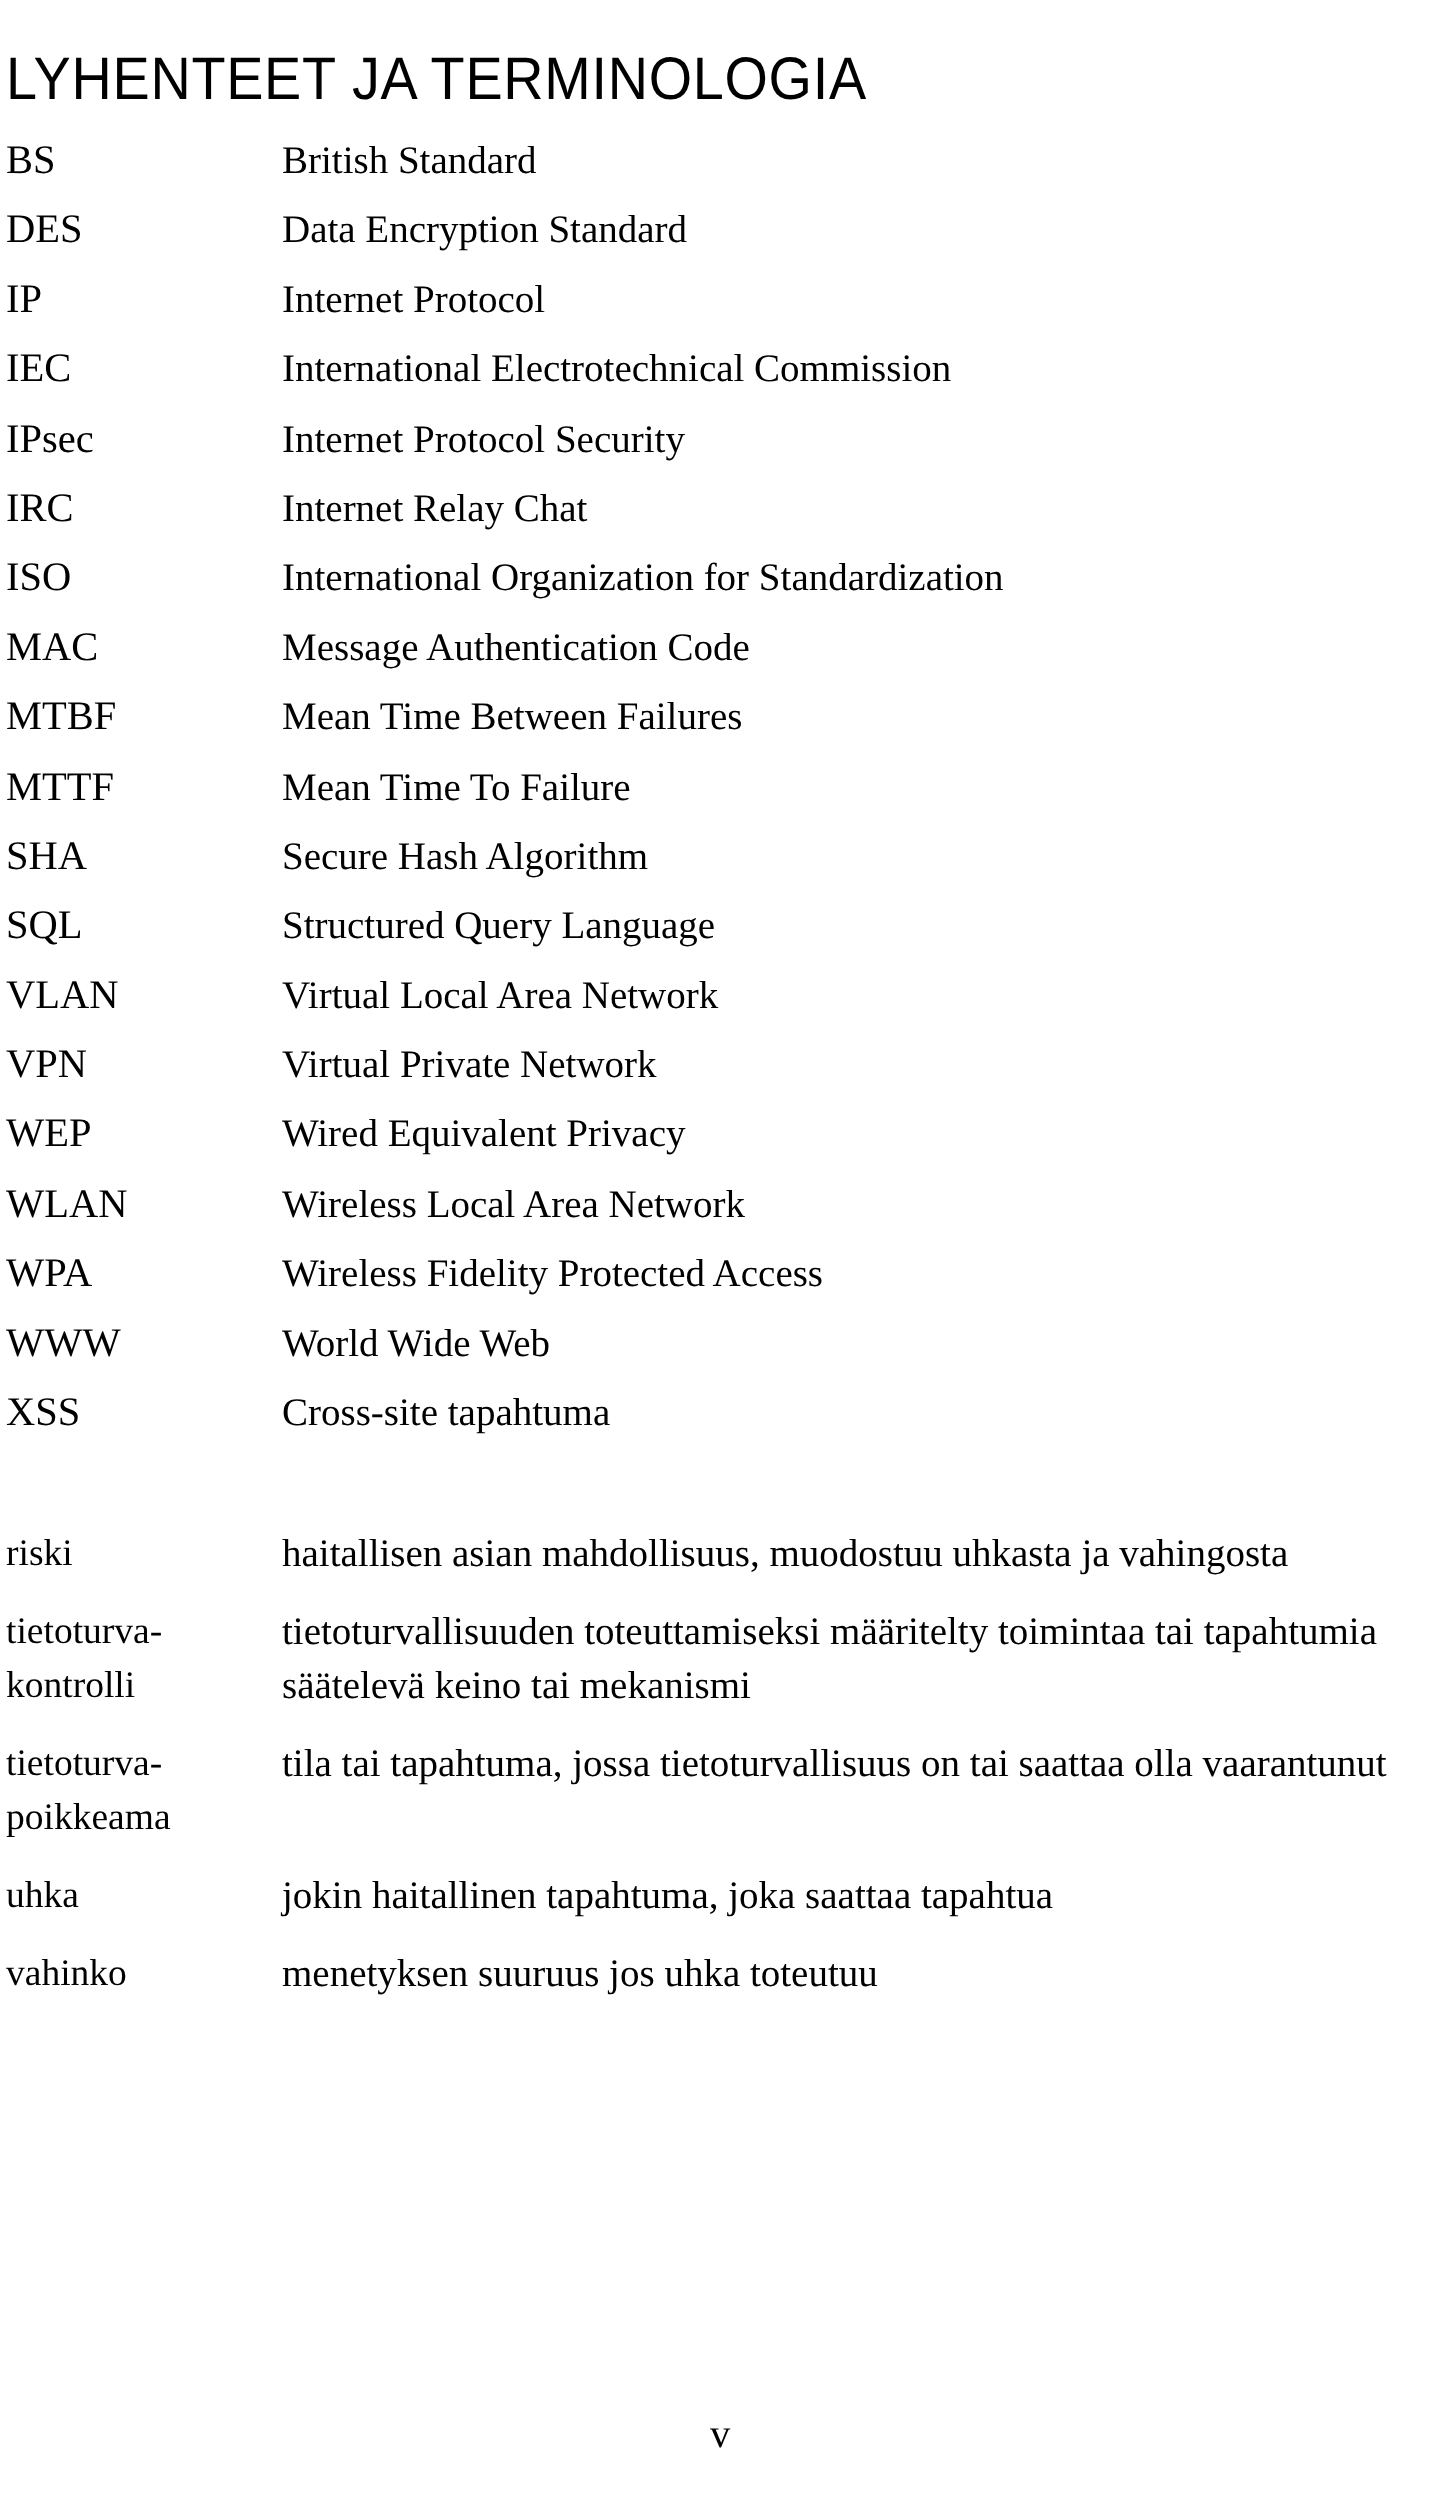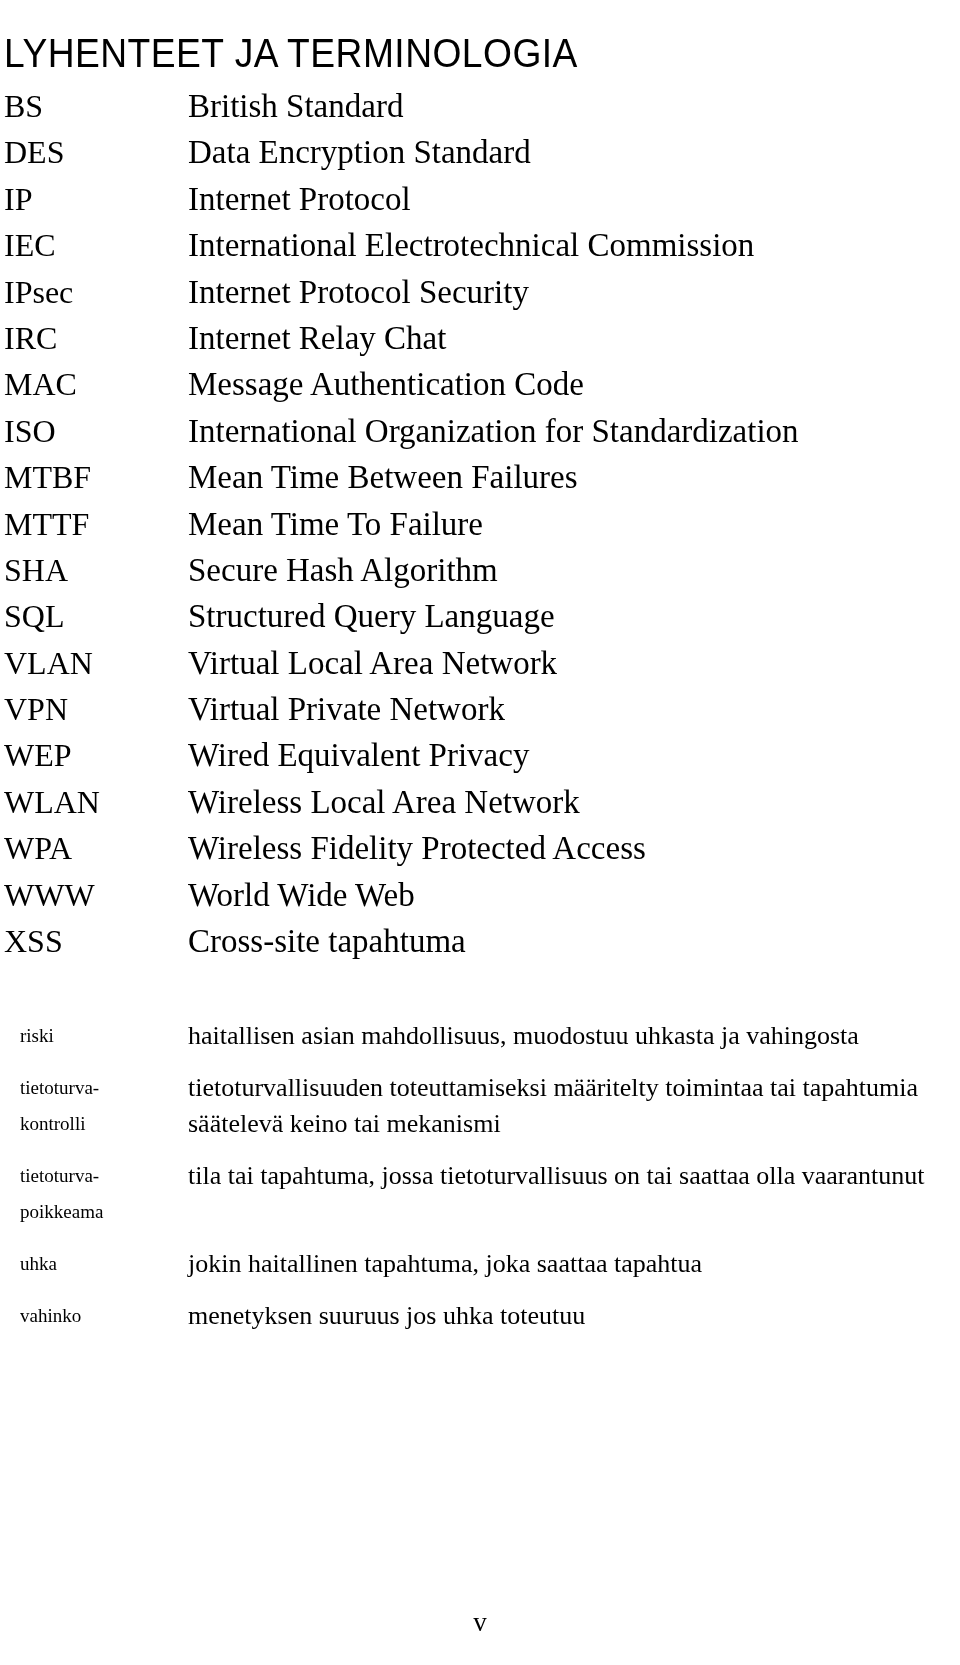--- a/index.html
+++ b/index.html
@@ -50,49 +50,49 @@
   .abbr-row {
     display: flex;
     align-items: flex-start;
     height: 46.4px;
   }
   .abbr-key {
     width: 188px;
     flex: 0 0 188px;
     padding-left: 4px;
     box-sizing: border-box;
-    font-size: 32px;
+    font-size: 27px;
     line-height: 33px;
     white-space: nowrap;
   }
   .abbr-val {
     flex: 1 1 auto;
-    font-size: 33px;
+    font-size: 26px;
     line-height: 33px;
     white-space: nowrap;
   }
 
   
   .term-list {
     position: absolute;
     left: 0;
     top: 1018px;
     width: 960px;
   }
   .term-row {
     display: flex;
     align-items: flex-start;
     margin-bottom: 16px;
   }
   .term-key {
     width: 188px;
     flex: 0 0 188px;
-    padding-left: 20px;
+    padding-left: 4px;
     box-sizing: border-box;
-    font-size: 19px;
+    font-size: 25px;
     line-height: 36px;
   }
   .term-key .kpart {
     display: block;
     white-space: nowrap;
   }
   .term-val {
     flex: 1 1 auto;
     font-size: 26px;
     line-height: 36px;
@@ -140,28 +140,28 @@
       </div>
       <div class="abbr-row">
         <div class="abbr-key">IPsec</div>
         <div class="abbr-val">Internet Protocol Security</div>
       </div>
       <div class="abbr-row">
         <div class="abbr-key">IRC</div>
         <div class="abbr-val">Internet Relay Chat</div>
       </div>
       <div class="abbr-row">
+        <div class="abbr-key">ISO</div>
+        <div class="abbr-val">International Organization for Standardization</div>
+      </div>
+      <div class="abbr-row">
         <div class="abbr-key">MAC</div>
         <div class="abbr-val">Message Authentication Code</div>
       </div>
       <div class="abbr-row">
-        <div class="abbr-key">ISO</div>
-        <div class="abbr-val">International Organization for Standardization</div>
-      </div>
-      <div class="abbr-row">
         <div class="abbr-key">MTBF</div>
         <div class="abbr-val">Mean Time Between Failures</div>
       </div>
       <div class="abbr-row">
         <div class="abbr-key">MTTF</div>
         <div class="abbr-val">Mean Time To Failure</div>
       </div>
       <div class="abbr-row">
         <div class="abbr-key">SHA</div>
         <div class="abbr-val">Secure Hash Algorithm</div>

